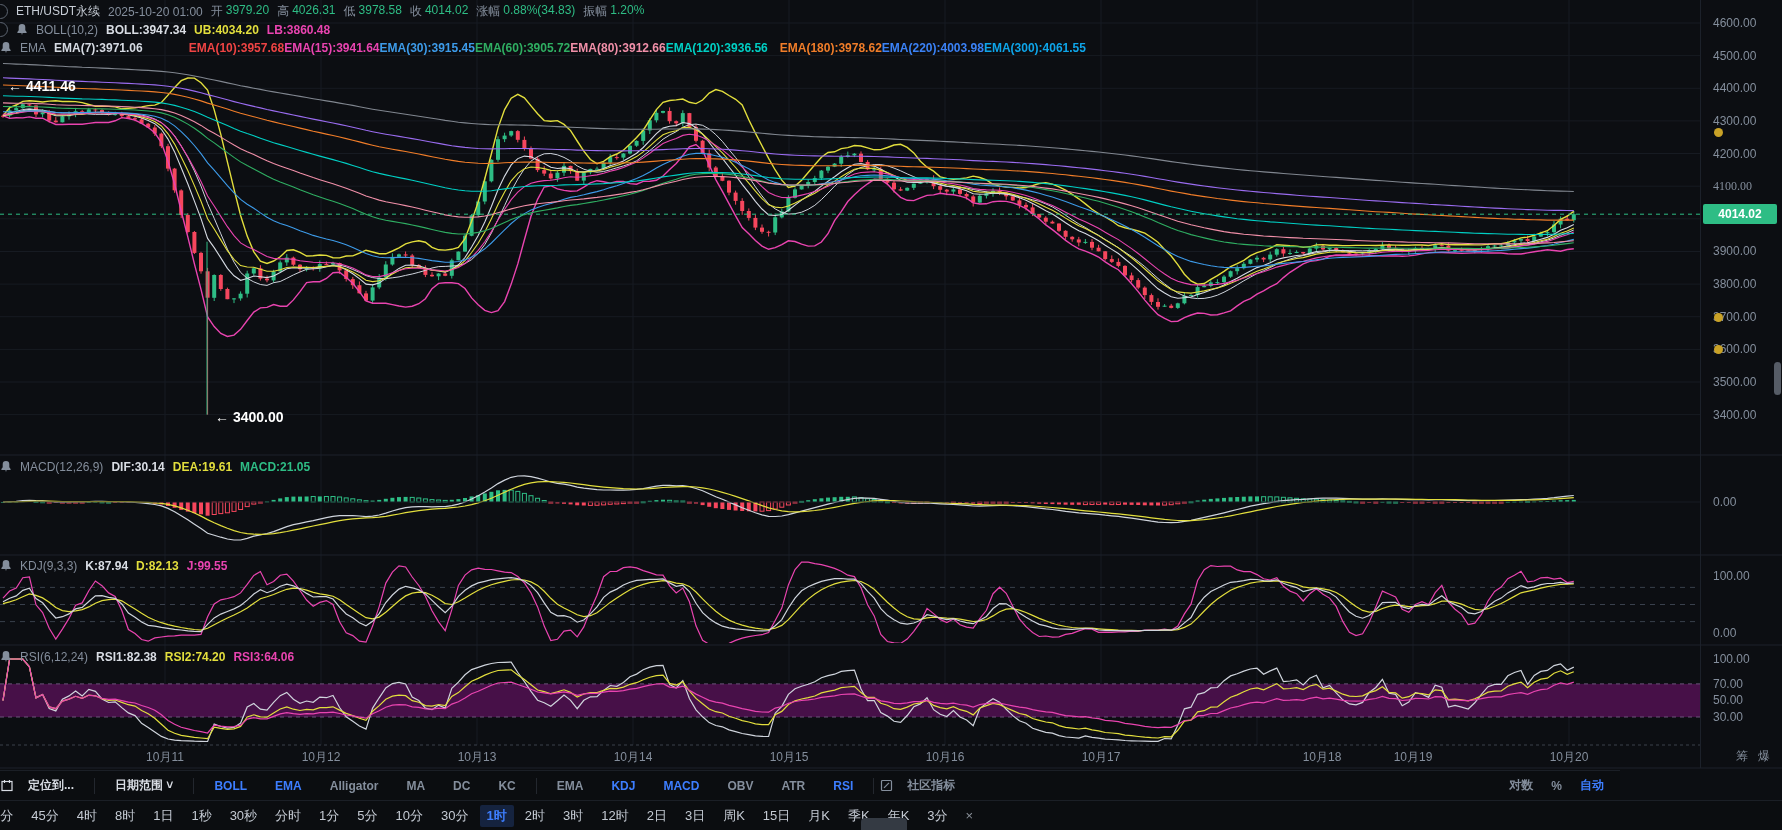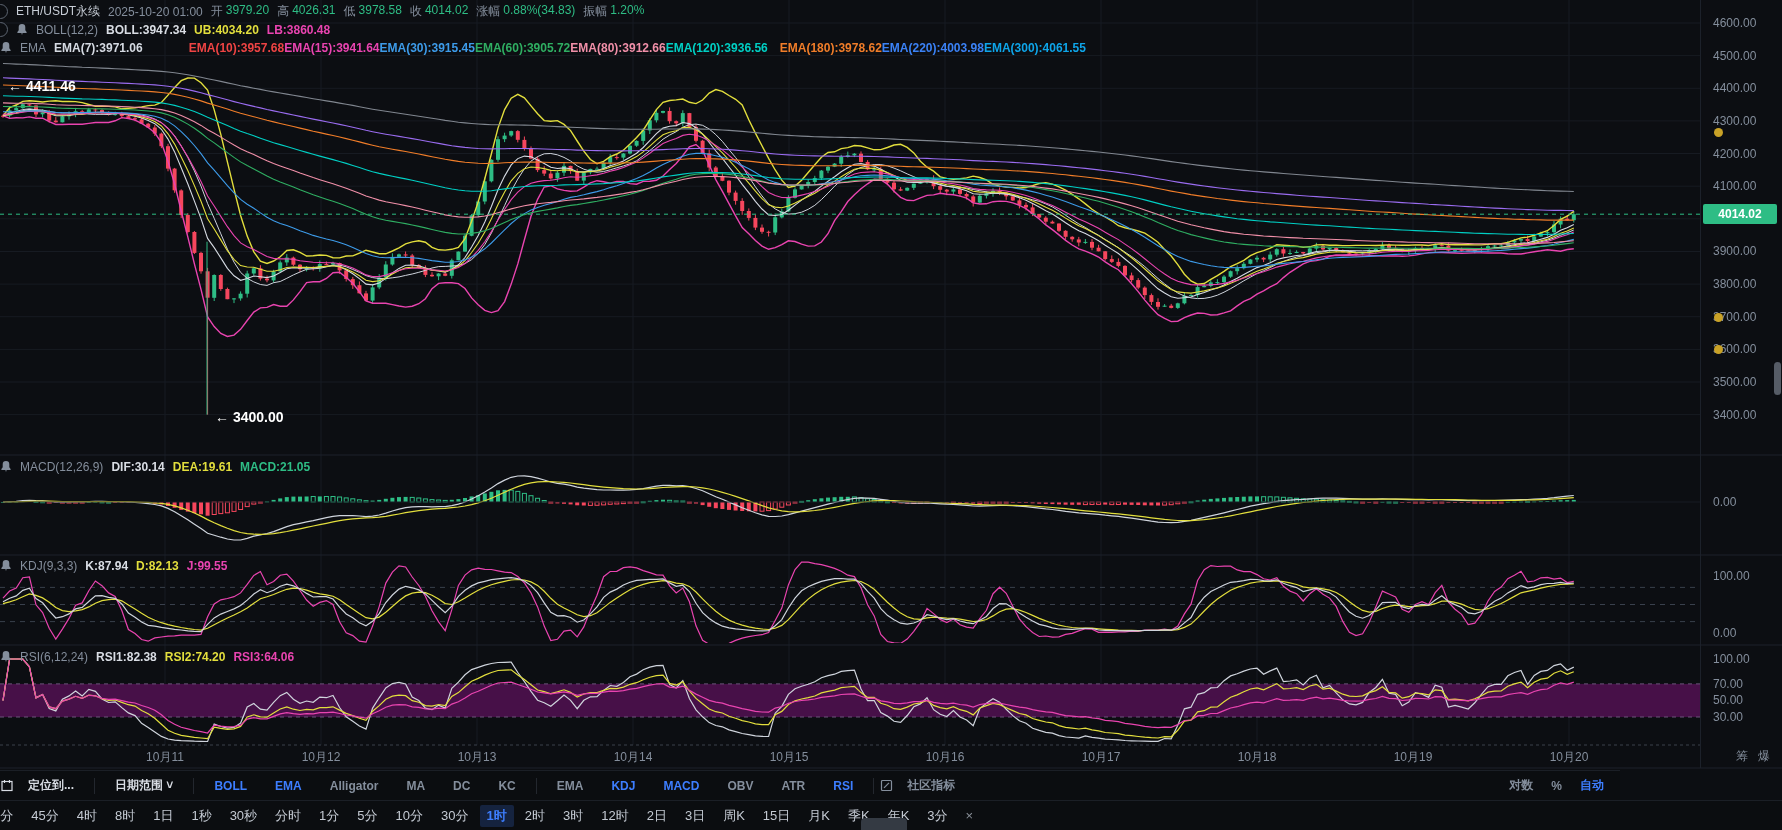--- a/index.html
+++ b/index.html
@@ -875,21 +875,21 @@
         <span class="g">振幅</span>
         <span class="up">1.20%</span>
       </span>
   </div>
 
   <div class="hrow" style="top:21px">
     <span class="cut-circle"></span>
     <svg class="bell" viewBox="0 0 12 13">
         <path d="M6 1a3.3 3.3 0 0 0-3.3 3.3v2.9L1.4 9v1h9.2V9L9.3 7.2V4.3A3.3 3.3 0 0 0 6 1zM4.9 10.6a1.15 1.15 0 0 0 2.2 0z" fill="#848e9c"></path>
       </svg>
-    <span class="g">BOLL(12,2)</span>
+    <span class="g">BOLL(10,2)</span>
     <span class="w">BOLL:3947.34</span>
     <span class="y">UB:4034.20</span>
     <span class="m">LB:3860.48</span>
   </div>
 
   <div class="hrow" style="top:39px">
     <svg class="bell" viewBox="0 0 12 13">
         <path d="M6 1a3.3 3.3 0 0 0-3.3 3.3v2.9L1.4 9v1h9.2V9L9.3 7.2V4.3A3.3 3.3 0 0 0 6 1zM4.9 10.6a1.15 1.15 0 0 0 2.2 0z" fill="#848e9c"></path>
       </svg>
     <span class="g">EMA</span>
@@ -940,21 +940,21 @@
   <div class="marker" id="high-marker" style="left: 8px; top: 77.5319px;">← 4411.46</div>
   <div class="marker" id="low-marker" style="left: 215px; top: 408.632px;">← 3400.00</div>
 
   <div id="price-axis">
     <div id="price-badge" style="top: 204.24px;">4014.02</div>
   <div class="axis-label" style="top: 16px;">4600.00</div>
       <div class="axis-label" style="top: 48.636px;">4500.00</div>
       <div class="axis-label" style="top: 81.272px;">4400.00</div>
       <div class="axis-label" style="top: 113.908px;">4300.00</div>
       <div class="axis-label" style="top: 146.544px;">4200.00</div>
-      <div class="axis-label" style="top: 179.18px;">4100.00</div>
+      <div class="axis-label" style="top: 179.18px; font-family: Liberation Serif, serif;">4100.00</div>
       <div class="axis-label" style="top: 244.452px;">3900.00</div>
       <div class="axis-label" style="top: 277.088px;">3800.00</div>
       <div class="axis-label" style="top: 309.724px;">3700.00</div>
       <div class="axis-label" style="top: 342.36px;">3600.00</div>
       <div class="axis-label" style="top: 374.996px;">3500.00</div>
       <div class="axis-label" style="top: 407.632px;">3400.00</div>
       <div class="axis-dot" style="top: 128.004px;"></div>
       <div class="axis-dot" style="top: 312.724px;"></div>
       <div class="axis-dot" style="top: 345.034px;"></div>
       <div class="axis-label" style="top: 495px;">0.00</div>
@@ -967,21 +967,21 @@
     </div>
 
   <div id="date-axis">
       <div class="date-label" style="left: 165px;">10月11</div>
       <div class="date-label" style="left: 321px;">10月12</div>
       <div class="date-label" style="left: 477px;">10月13</div>
       <div class="date-label" style="left: 633px;">10月14</div>
       <div class="date-label" style="left: 789px;">10月15</div>
       <div class="date-label" style="left: 945px;">10月16</div>
       <div class="date-label" style="left: 1101px;">10月17</div>
-      <div class="date-label" style="left: 1257px;">10月18</div>
+      <div class="date-label" style="left: 1322px;">10月18</div>
       <div class="date-label" style="left: 1413px;">10月19</div>
       <div class="date-label" style="left: 1569px;">10月20</div>
     </div>
 
   <div id="side-mini">
     <span>筹</span>
     <span>爆</span>
   </div>
 
   <div id="toolbar">

